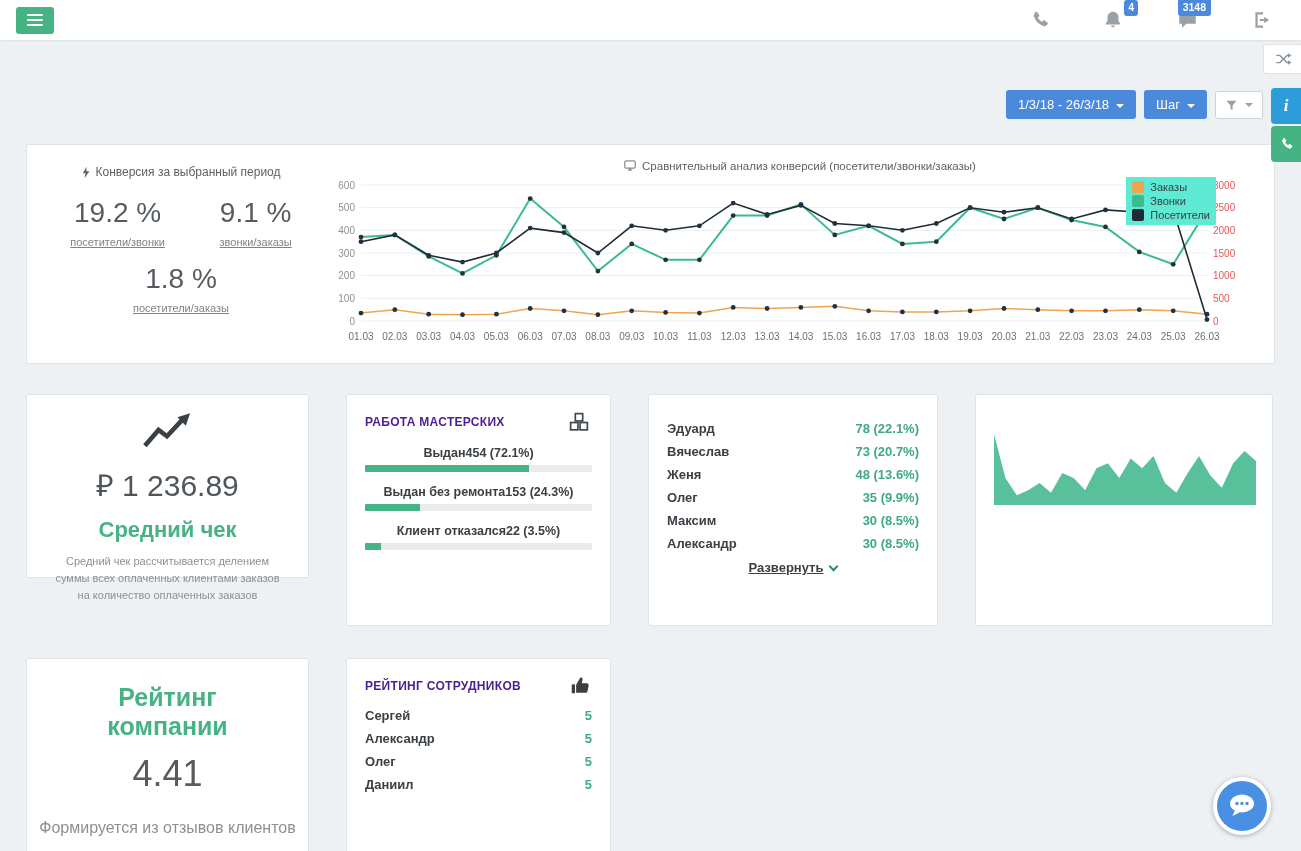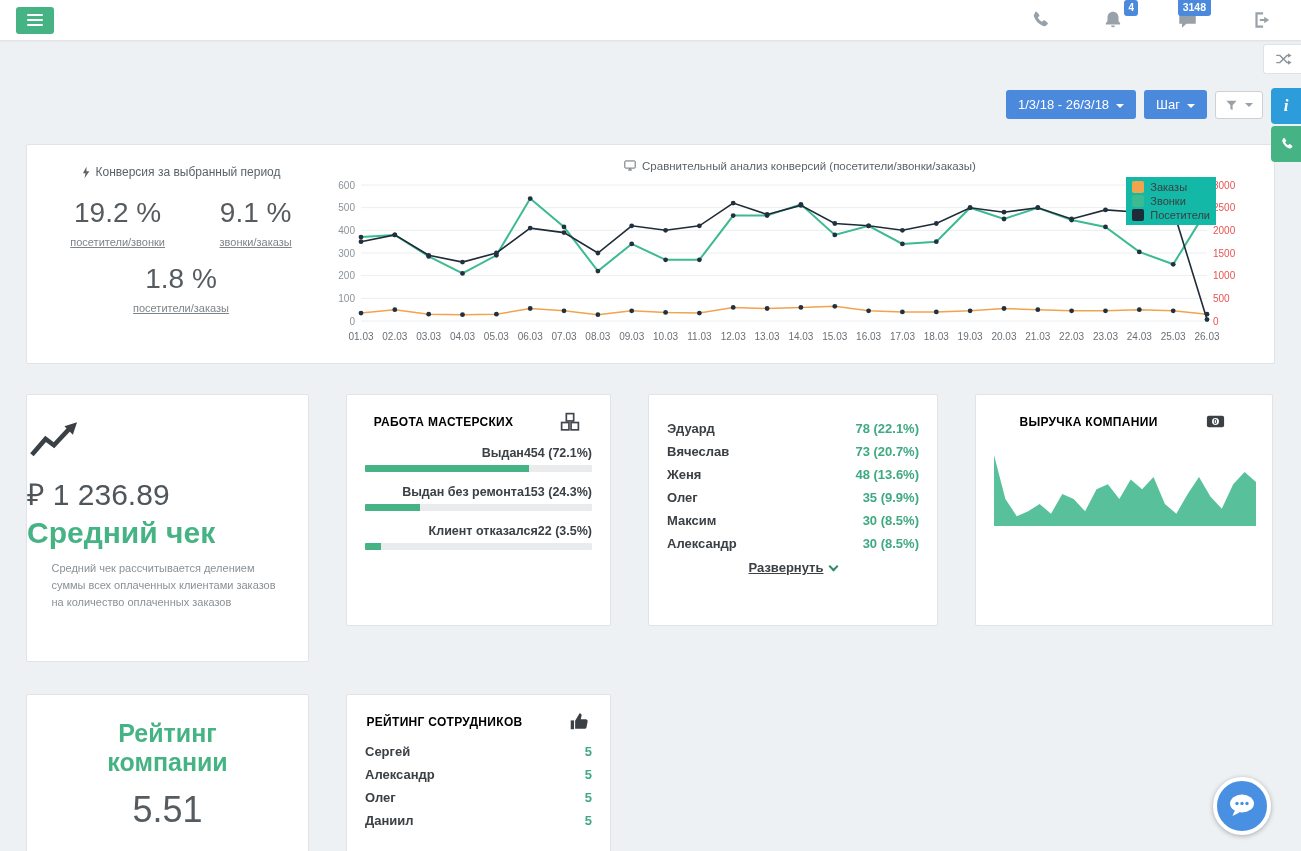--- a/index.html
+++ b/index.html
@@ -45,38 +45,38 @@
   .panel { background:#fff; border:1px solid #e0e4e7; border-radius:2px; margin-top:16px;
            display:flex; height:220px; }
   .conv-left { width:300px; flex:none; padding:20px 8px 0 16px; text-align:center; }
   .conv-title { font-size:12px; color:#5b6268; display:flex; align-items:center; justify-content:center; gap:5px;}
   .metrics-row { display:flex; justify-content:space-around; margin-top:18px; }
   .metric-value { font-size:28px; font-weight:400; color:#565b60; }
   .metric-label { font-size:11px; color:#7d848a; margin-top:7px;text-decoration:underline; }
   .metric-third { margin-top:15px; }
   .conv-chart { flex:1; padding:14px 6px 0 4px; position:relative; }
   .chart-title { text-align:center; font-size:11.5px; color:#5b6268; display:flex; align-items:center; justify-content:center; gap:5px; margin-bottom:3px;}
-  .legend { position:absolute; top:32px; right:58px; background:#14b8a6; padding:2px 6px; z-index:2; }
+  .legend { position:absolute; top:32px; right:58px; background:#5eead4; padding:2px 6px; z-index:2; }
   .legend-row { display:flex; align-items:center; gap:6px; margin:2px 0; font-size:11px; color:#3b4045; cursor:pointer;}
   .legend-swatch { width:12px; height:12px; border-radius:2px; flex:none; }
   
   .cards-row { display:flex; gap:37px; margin-top:30px; }
   .cards-row.third { margin-top:32px; }
   .card { background:#fff; border:1px solid #e0e4e7; border-radius:2px; }
-  .card-header { display:flex; justify-content:center; align-items:center;
-                 font-size:12px; font-weight:bold; color:#000000; letter-spacing:.3px;gap:44px; }
-  
-  .card-avg { width:283px; height:268px; text-align:left; padding-top:24px; }
+  .card-header { display:flex; justify-content:space-between; align-items:center;
+                 font-size:12px; font-weight:bold; color:#4c1d95; letter-spacing:.3px;gap:44px; }
+  
+  .card-avg { width:283px; height:184px; text-align:center; padding-top:15px; }
   .avg-value { font-size:30px; color:#4e555b; font-weight:400; margin-top:8px; }
-  .avg-title { font-size:30px; font-weight:bold; color:var(--green); margin-top:2px; }
+  .avg-title { font-size:22px; font-weight:bold; color:var(--green); margin-top:12px; }
   .avg-desc { font-size:11px; color:#8a9196; width:232px; margin:10px auto 0; line-height:1.55; }
   
   .card-workshops { width:265px; height:232px; padding:16px 18px; }
   .wk-item { margin-top:13px; }
-  .wk-row { display:flex; justify-content:flex-end; font-size:12.5px; font-weight:bold; color:#3b4045; }
+  .wk-row { display:flex; justify-content:center; font-size:12.5px; font-weight:bold; color:#3b4045; }
   .bar-track { height:7px; background:#e9ebed; margin-top:5px; border-radius:1px; overflow:hidden; }
   .bar-fill { height:100%; background:var(--green); min-width:16px; }
   
   .card-masters { width:290px; height:232px; padding:14px 18px 8px; }
   .m-rows { margin-top:8px; }
   .m-row { display:flex; justify-content:space-between; padding:4px 0; font-size:13px; }
   .m-name { font-weight:bold; color:#3b4045; }
   .m-val { font-weight:bold; color:#3fa981; }
   .expand { text-align:center; font-size:13px; font-weight:bold; color:#3b4045; margin-top:5px;
             cursor:pointer; background:none; border:none; width:100%; font-family:inherit;text-decoration:underline;}
@@ -447,41 +447,33 @@
             <span class="m-name">Александр</span>
             <span class="m-val">30 (8.5%)</span>
           </div>
         </div>
       <button class="expand">
         <span>Развернуть</span><span class="chev"></span>
       </button>
     </div>
 
     <div class="card card-revenue">
-      <div class="card-header">
-        <span>ВЫРУЧКА КОМПАНИИ</span>
-        <svg width="27" height="21" viewBox="0 0 22 22">
-            <rect x="2" y="5" width="18" height="12" rx="2" fill="#3b4045"></rect>
-            <circle cx="11" cy="11" r="3.6" fill="#fff"></circle>
-            <text x="11" y="13.7" font-size="7" text-anchor="middle" fill="#3b4045" font-weight="bold">0</text>
-          </svg>
-      </div>
       <div class="spark-wrap">
         <svg id="spark" width="262" height="76">
             <polygon points="0,76 0.0,4.9 11.4,49.0 22.8,66.2 34.2,61.3 45.6,53.9 57.0,63.7 68.3,44.1 79.7,49.0 91.1,61.3 102.5,39.2 113.9,34.3 125.3,49.0 136.7,29.4 148.1,39.2 159.5,27.0 170.9,53.9 182.3,63.7 193.7,44.1 205.0,27.0 216.4,46.6 227.8,58.8 239.2,34.3 250.6,22.1 262.0,31.9 262,76" fill="#58c19c"></polygon>
           </svg>
       </div>
     </div>
   </div>
 
   <div class="cards-row third">
 
     <div class="card card-rating">
       <div class="rating-title">Рейтинг компании</div>
-      <div class="rating-value">5.51</div>
+      <div class="rating-value">4.41</div>
       <div class="rating-desc">Формируется из отзывов клиентов</div>
     </div>
 
     <div class="card card-staff">
       <div class="card-header">
         <span>РЕЙТИНГ СОТРУДНИКОВ</span>
         <svg width="24" height="21" viewBox="0 0 21 19" fill="#3b4045">
             <path d="M7 8.8 11 2c1.1 0 1.9.9 1.9 1.9L12.1 7.5h4.6c1 0 1.8.9 1.6 1.9l-1 5.2c-.2.9-1 1.5-1.9 1.5H7z"></path>
             <rect x="3" y="8.5" width="3" height="8"></rect>
           </svg>

